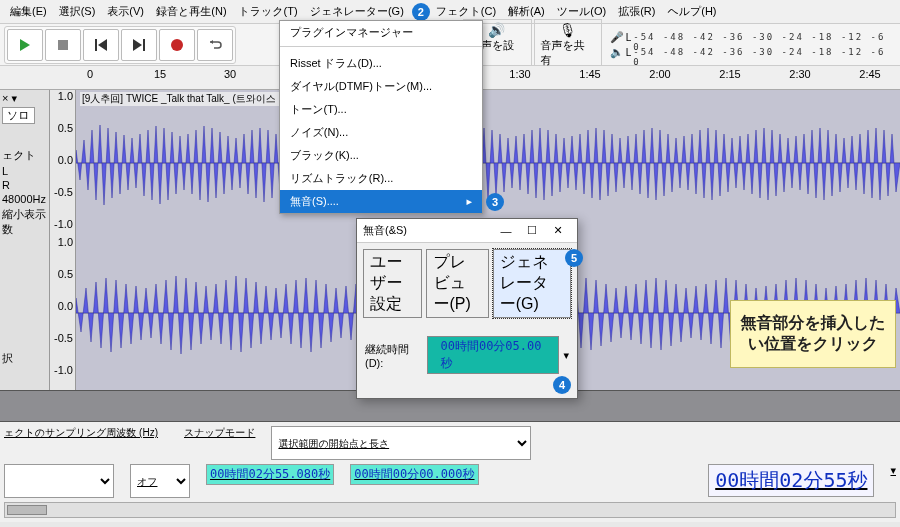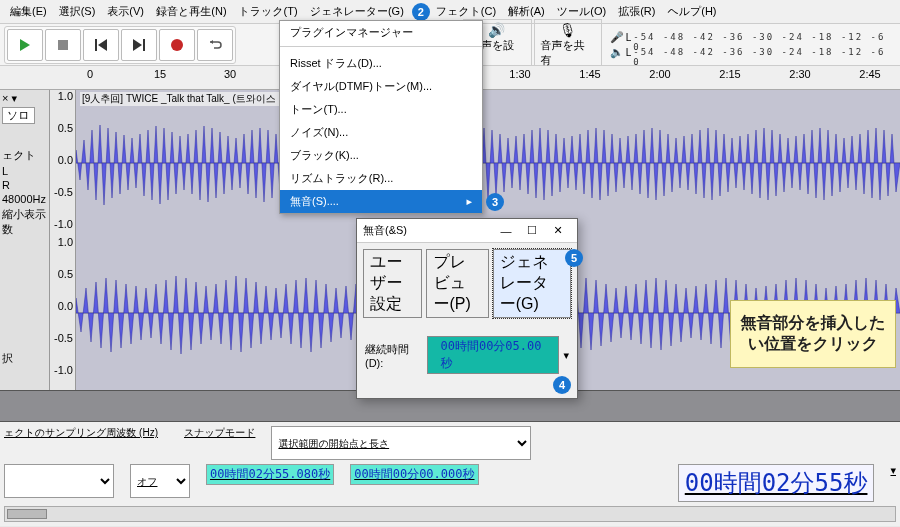--- a/index.html
+++ b/index.html
@@ -47,21 +47,21 @@
   .dialog .body { padding: 12px 8px 24px 8px; display: flex; flex-direction: column; align-items: center; gap: 10px; position: relative; }
   .dialog .field { display: flex; align-items: center; gap: 4px; }
   .dialog .time-input { font-family: "MS Gothic", monospace; background: #14b8a6; border: 1px solid #888; padding: 1px 12px; color: #1030c0; font-size: 12px; }
   
   .note { position: absolute; right: 4px; top: 300px; width: 166px; background: #fff8c0; border: 1px solid #c0b860; padding: 12px 8px; font-size: 16px; text-align: center; font-weight: bold; color: #222; z-index: 40; }
   
   .bottom-gap { height: 32px; background: #8e8e92; border-top: 1px solid #555; border-bottom: 1px solid #555; }
   .bottom-bar { background: #f0f0f0; padding: 4px; }
   .bottom-bar .row { display: flex; align-items: flex-start; gap: 16px; margin-bottom: 4px; text-decoration: underline; }
   .bottom-bar select, .bottom-bar .combo { border: 1px solid #999; background: #fff; font-size: 10px; padding: 1px 2px; height: 34px; }
-  .big-time { font-family: "MS Gothic", monospace; font-size: 24px; color: #1030c0; background: #f4f4ff; border: 1px solid #999; padding: 2px 6px; }
+  .big-time { font-family: "MS Gothic", monospace; font-size: 20px; color: #1030c0; background: #f4f4ff; border: 1px solid #999; padding: 2px 6px; }
   .time-small { font-family: "MS Gothic", monospace; font-size: 12px; color: #1030c0; background: #5eead4; border: 1px solid #999; padding: 1px 3px; }
   .hscroll { height: 16px; background: #e0e0e0; border: 1px solid #aaa; position: relative; }
   .hscroll .thumb { position: absolute; left: 2px; top: 2px; height: 10px; width: 40px; background: #bbb; border: 1px solid #888; }
   
   .sep { width: 6px; }
   .lbl10 { font-size: 10px; }
 </style>
 </head>
 <body>
 

